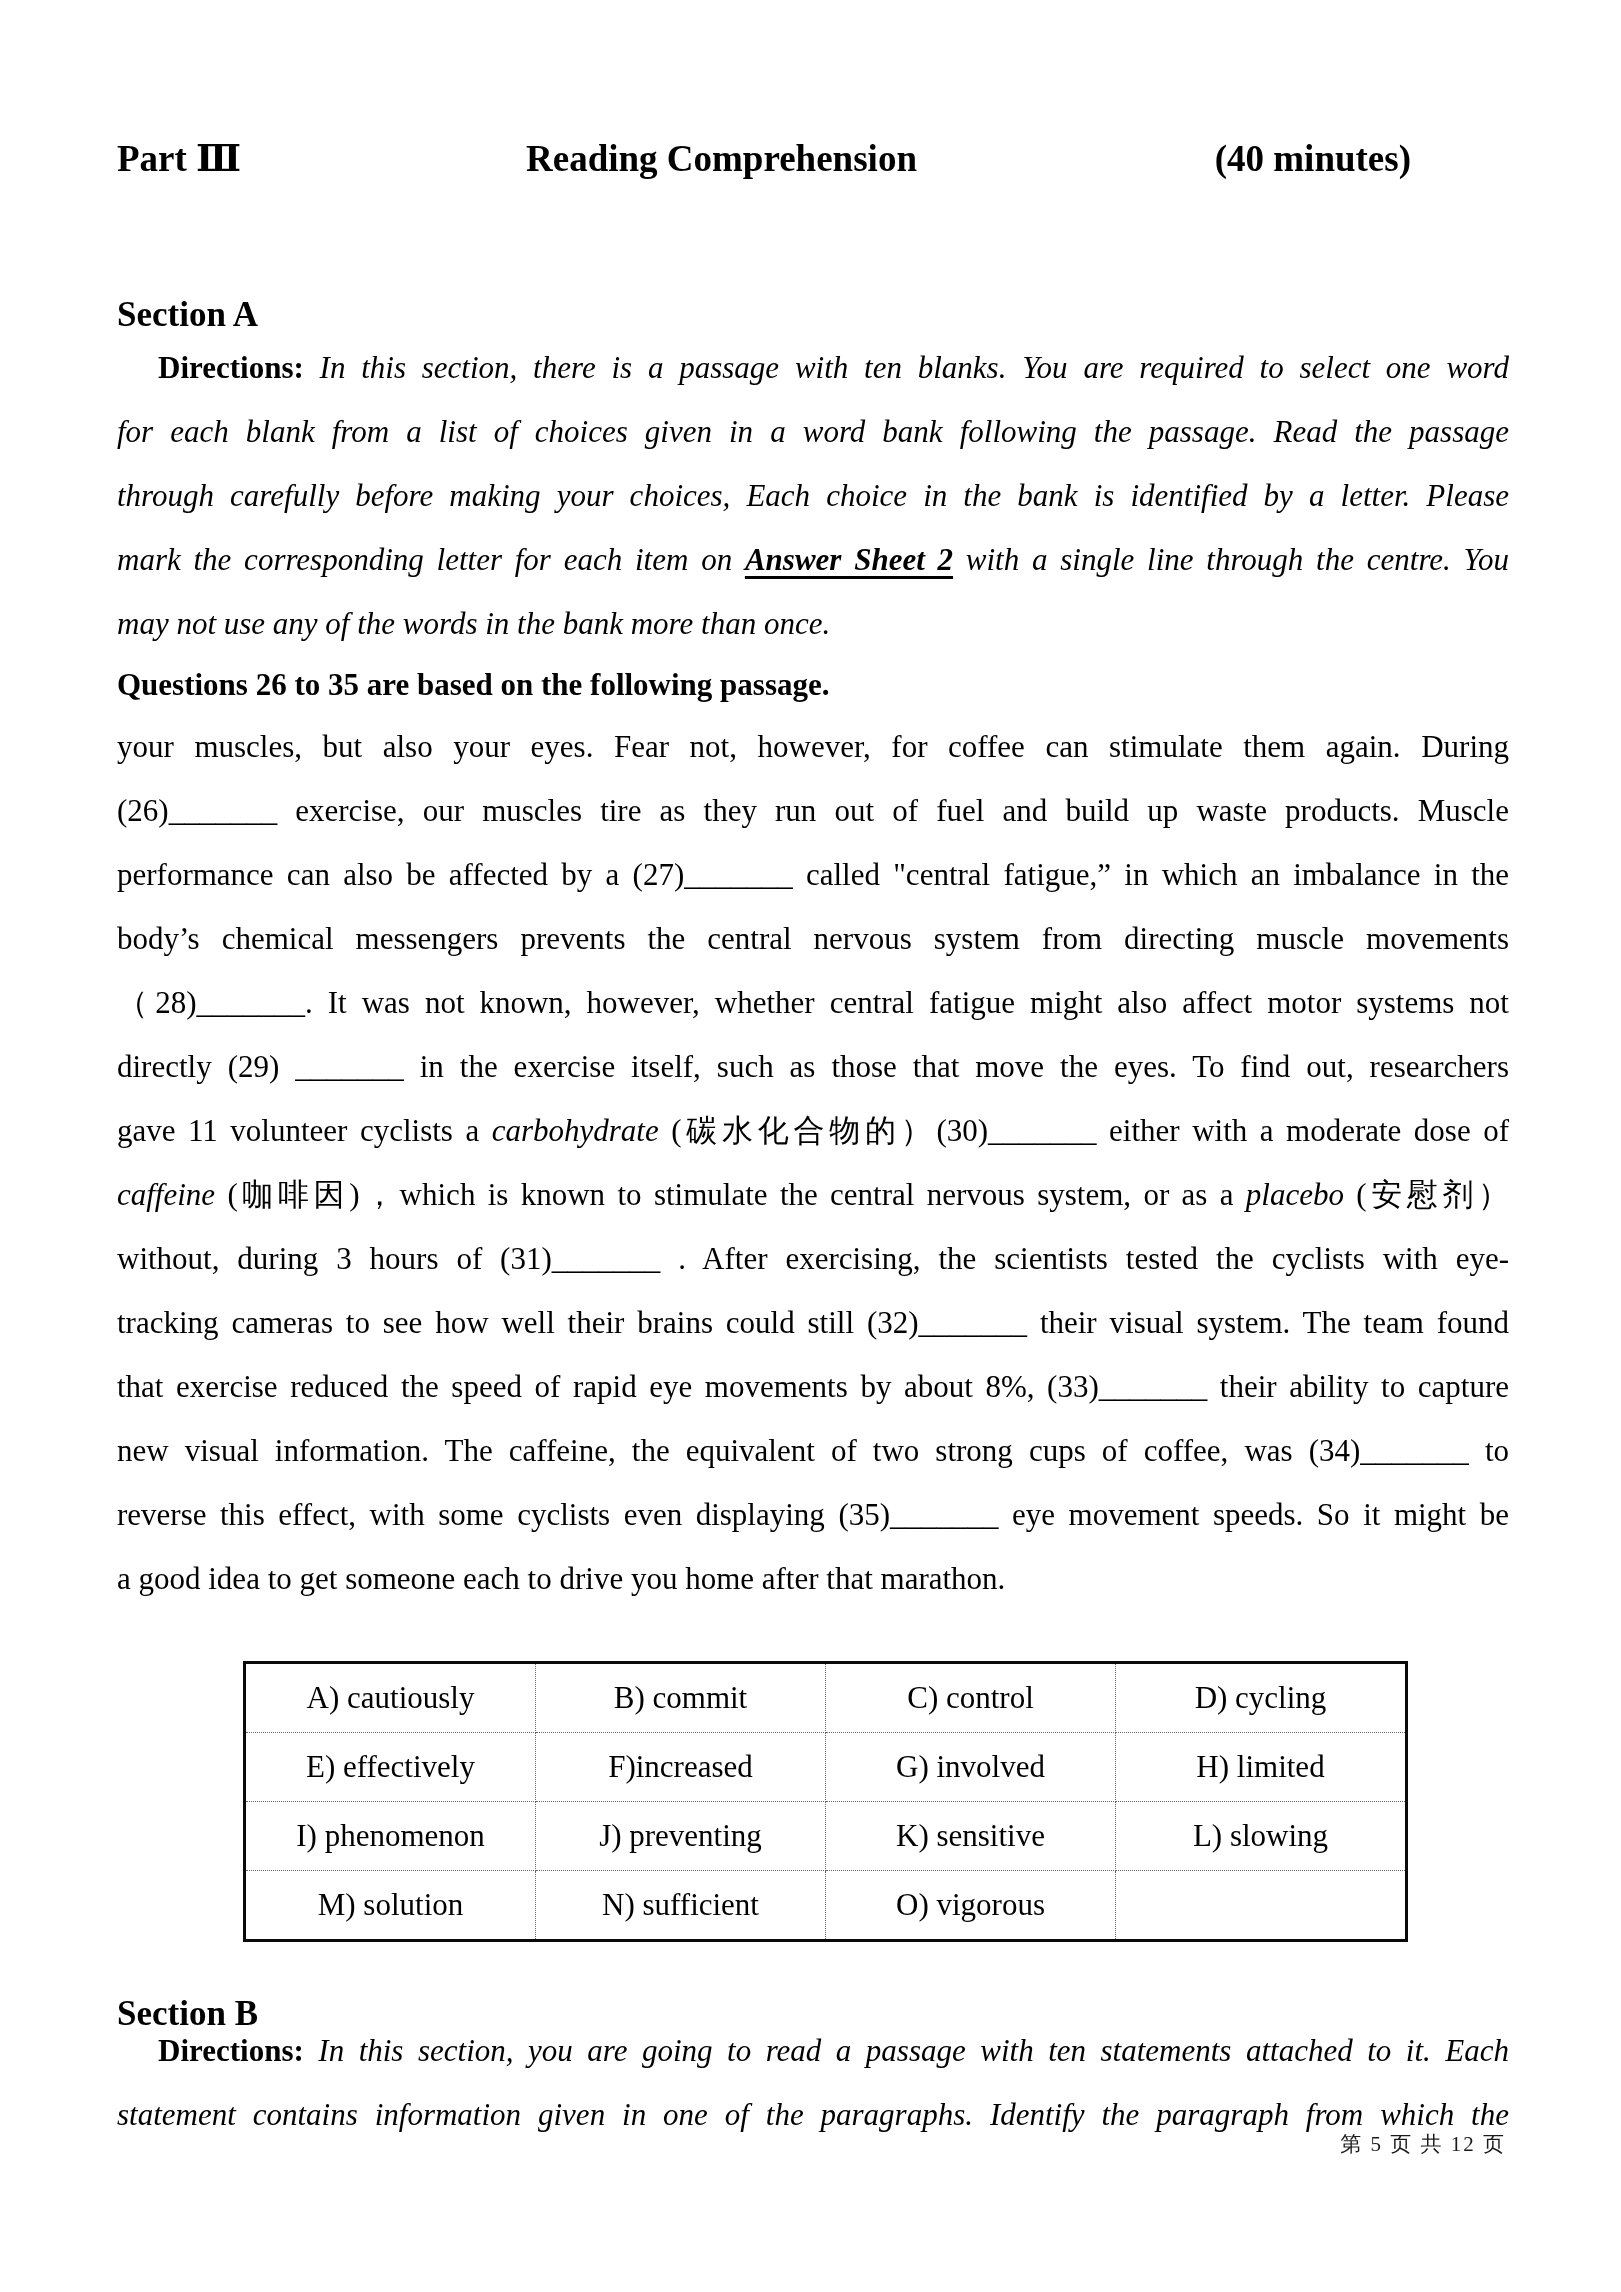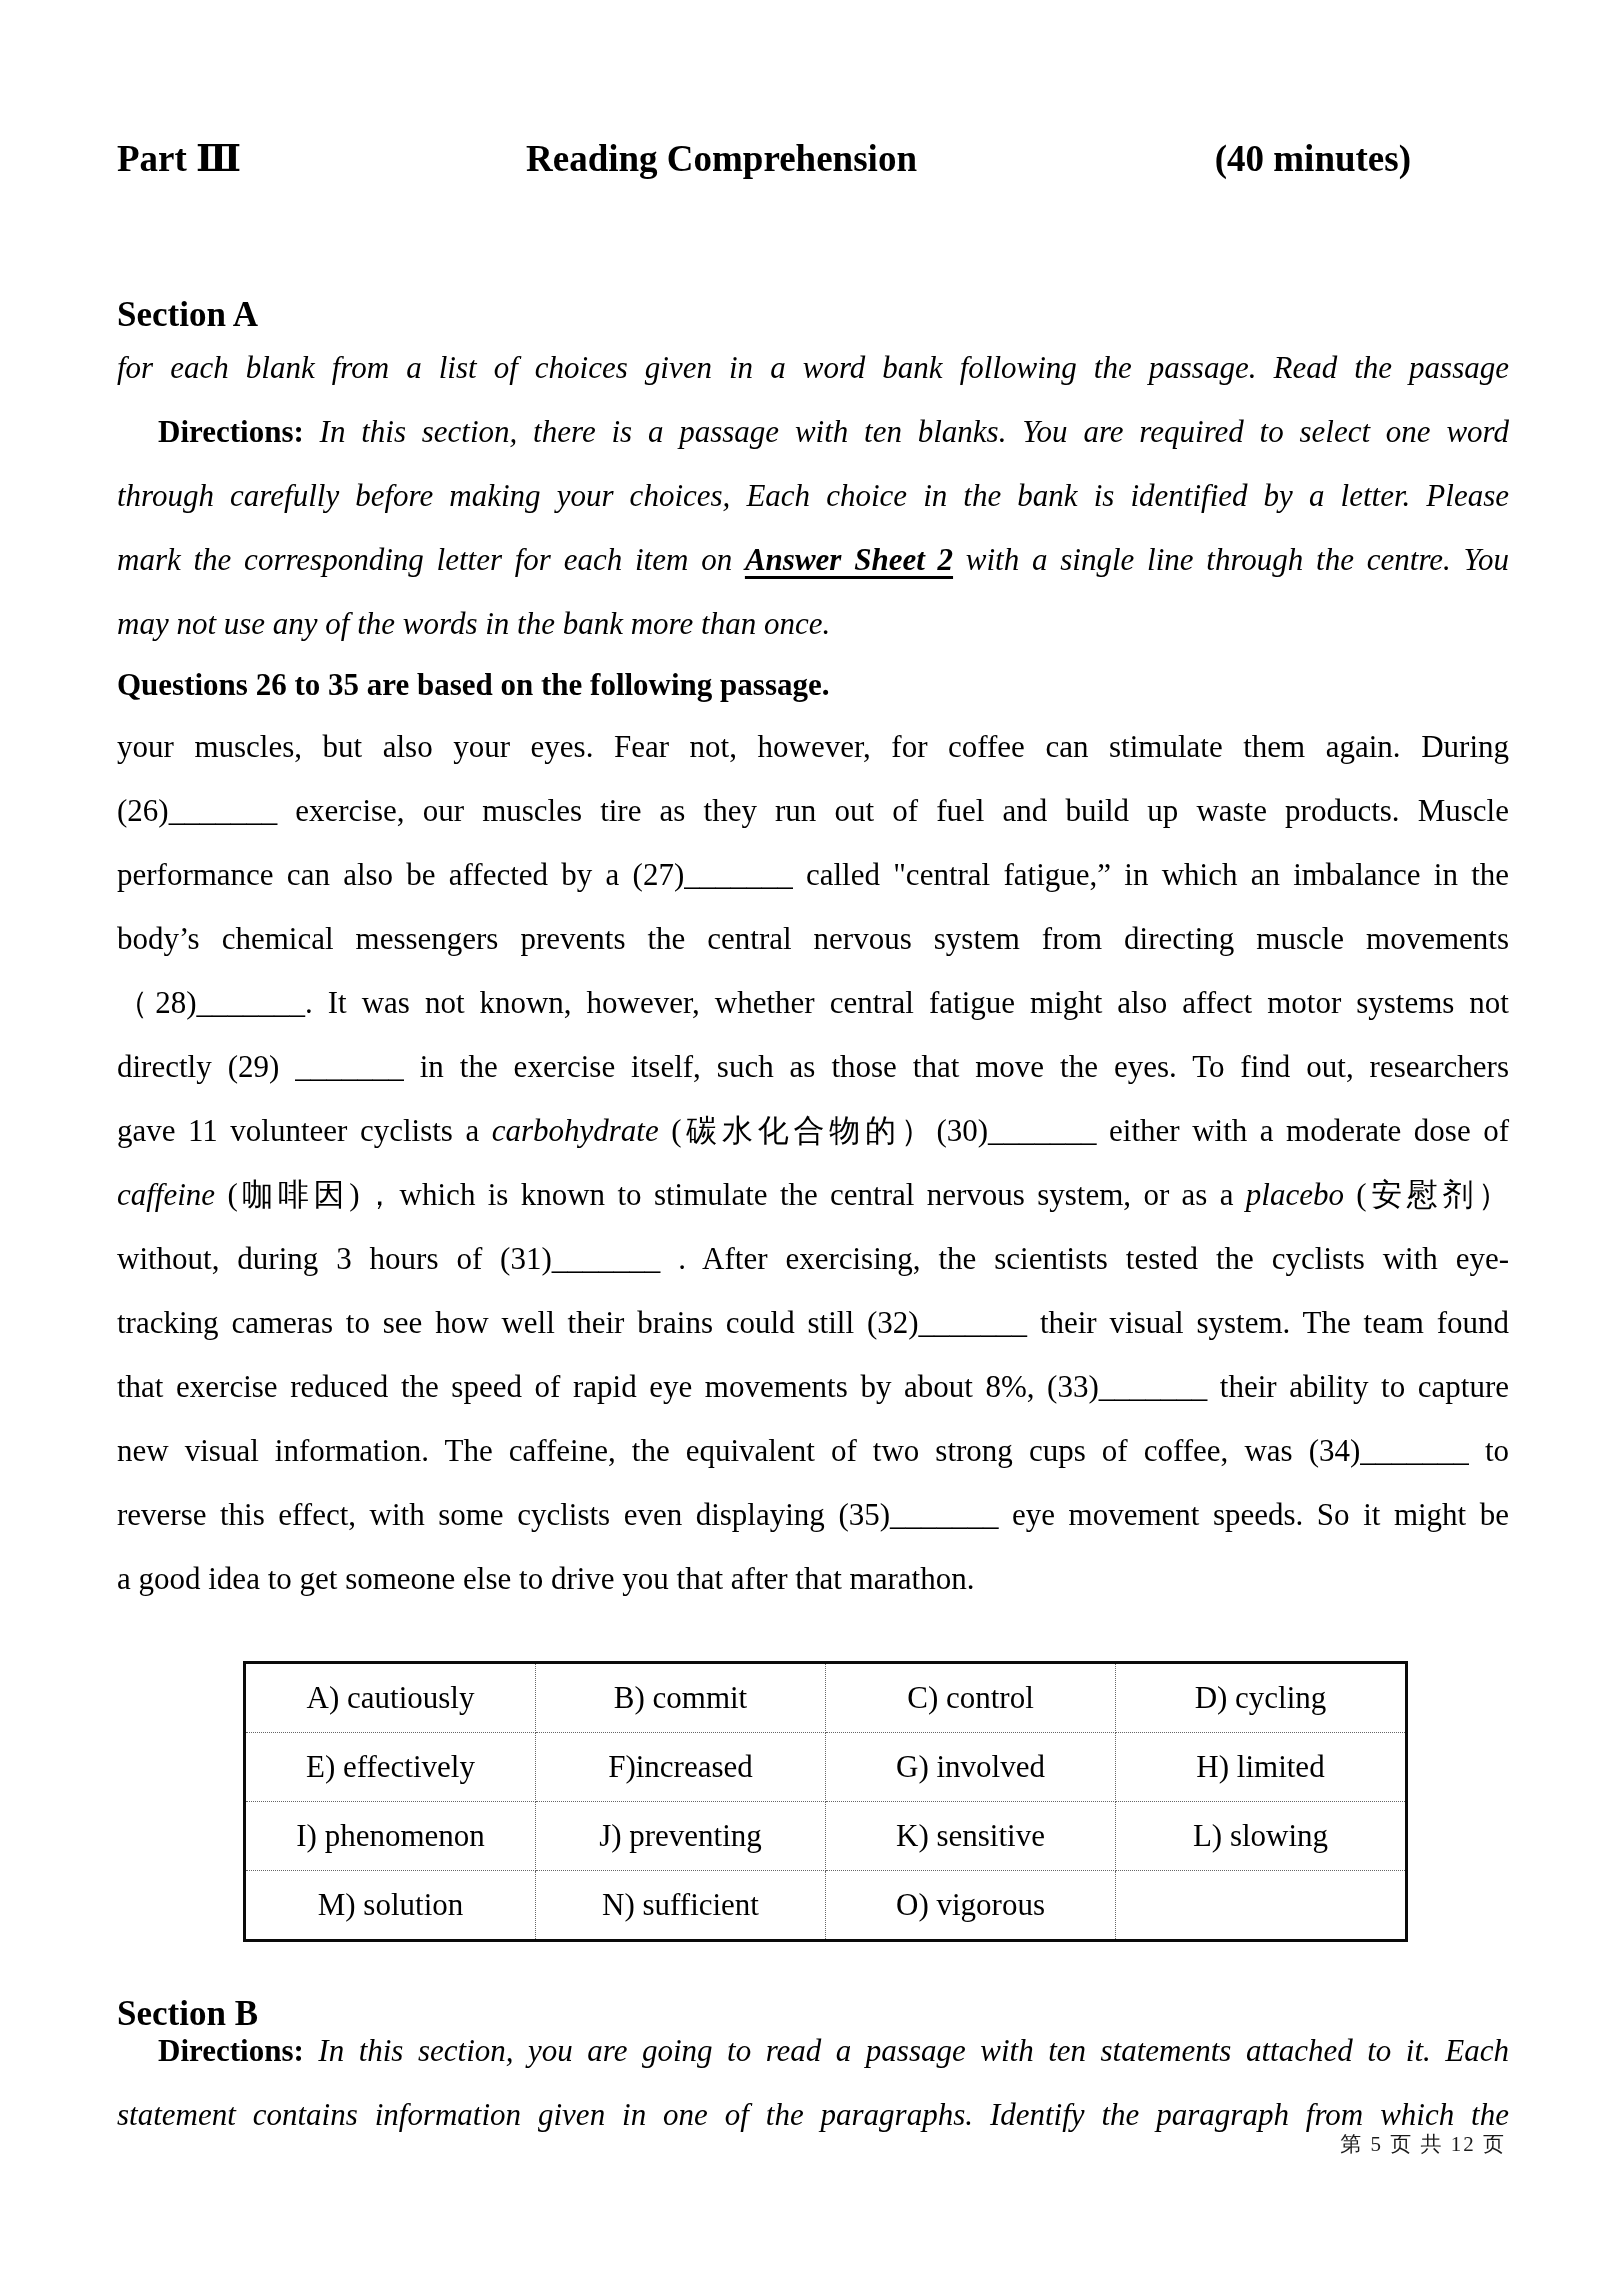--- a/index.html
+++ b/index.html
@@ -50,22 +50,22 @@
 
   <div class="abs hdr">
     <span class="part">Part Ⅲ</span>
     <span class="title">Reading Comprehension</span>
     <span class="mins">(40 minutes)</span>
   </div>
 
   <div class="abs sect-h" style="top:251px;">Section A</div>
 
   <div class="abs block directions" style="top:336px;">
+      <div class="line jline indent"><span class="dir-label">Directions:</span> In this section, there is a passage with ten blanks. You are required to select one word</div>
       <div class="line jline">for each blank from a list of choices given in a word bank following the passage. Read the passage</div>
-      <div class="line jline indent"><span class="dir-label">Directions:</span> In this section, there is a passage with ten blanks. You are required to select one word</div>
       <div class="line jline">through carefully before making your choices, Each choice in the bank is identified by a letter. Please</div>
       <div class="line jline">mark the corresponding letter for each item on <span class="ansheet">Answer Sheet 2</span> with a single line through the centre. You</div>
       <div class="line lline">may not use any of the words in the bank more than once.</div>
     </div>
 
   <div class="abs block qnote" style="top:653px;">Questions 26 to 35 are based on the following passage.</div>
 
   <div class="abs block" style="top:715px;">
       <div class="line jline">your muscles, but also your eyes. Fear not, however, for coffee can stimulate them again. During</div>
       <div class="line jline">(26)_______ exercise, our muscles tire as they run out of fuel and build up waste products. Muscle</div>
@@ -73,21 +73,21 @@
       <div class="line jline">body’s chemical messengers prevents the central nervous system from directing muscle movements</div>
       <div class="line jline">（28)_______. It was not known, however, whether central fatigue might also affect motor systems not</div>
       <div class="line jline">directly (29) _______ in the exercise itself, such as those that move the eyes. To find out, researchers</div>
       <div class="line jline">gave 11 volunteer cyclists a <i>carbohydrate</i> (碳水化合物的）(30)_______ either with a moderate dose of</div>
       <div class="line jline"><i>caffeine</i> (咖啡因)，which is known to stimulate the central nervous system, or as a <i>placebo</i> (安慰剂）</div>
       <div class="line jline">without, during 3 hours of (31)_______ . After exercising, the scientists tested the cyclists with eye-</div>
       <div class="line jline">tracking cameras to see how well their brains could still (32)_______ their visual system. The team found</div>
       <div class="line jline">that exercise reduced the speed of rapid eye movements by about 8%, (33)_______ their ability to capture</div>
       <div class="line jline">new visual information. The caffeine, the equivalent of two strong cups of coffee, was (34)_______ to</div>
       <div class="line jline">reverse this effect, with some cyclists even displaying (35)_______ eye movement speeds. So it might be</div>
-      <div class="line lline">a good idea to get someone else to drive you that after that marathon.</div>
+      <div class="line lline">a good idea to get someone each to drive you home after that marathon.</div>
     </div>
 
   <table class="abs wb" style="top:1661px; left:243px;">
     <tbody>
         <tr>
       <td>A) cautiously</td>
       <td>B) commit</td>
       <td>C) control</td>
       <td>D) cycling</td>
     </tr>

